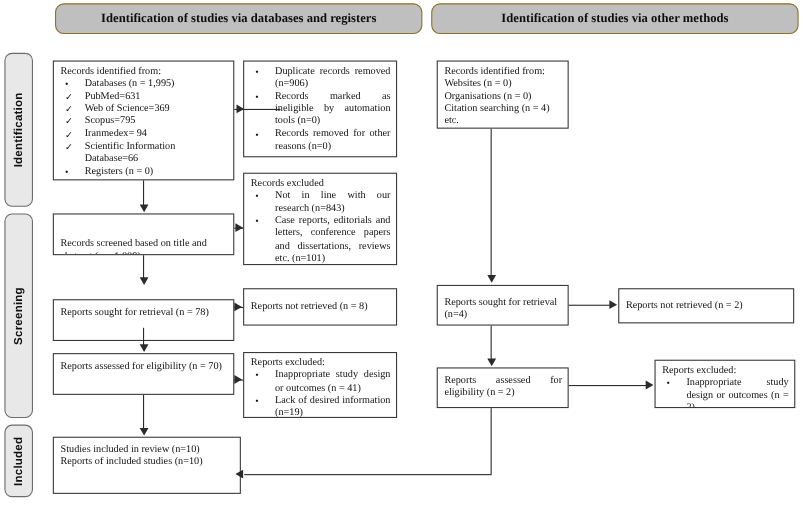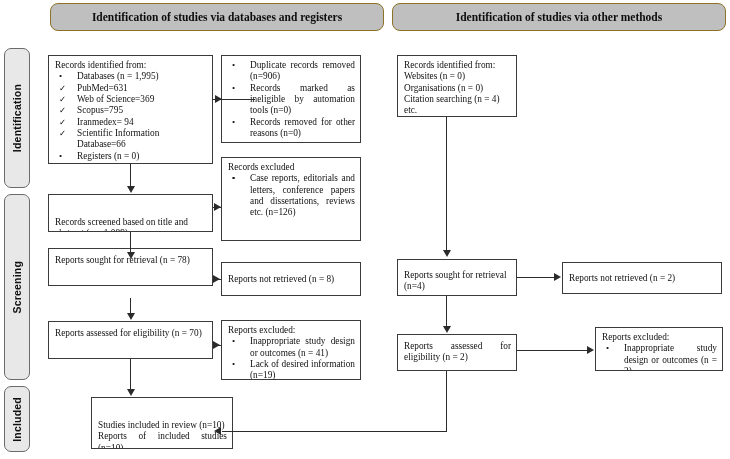--- a/index.html
+++ b/index.html
@@ -182,46 +182,46 @@
     </ul>
   </div>
 
   <div class="fbox" style="left:48px;top:194px;width:165px;height:38px;padding-top:22px;">
     <span class="ttl">Records screened based on title and abstract (n = 1,089)</span>
   </div>
 
   <div class="fbox just" style="left:221px;top:157px;width:140px;height:84px;">
     <span class="ttl">Records excluded</span>
     <ul class="blist">
-      <li><span class="bul">•</span></li>
-      <li><span class="bul">•</span><span>Case reports, editorials and letters, conference papers and dissertations, reviews etc. (n=126)</span></li>
-    </ul>
-  </div>
-
-  <div class="fbox" style="left:48px;top:248px;width:165px;height:38px;padding-top:6px;">
+      <li><span class="bul">•</span><span>Not in line with our research (n=843)</span></li>
+      <li><span class="bul">•</span><span>Case reports, editorials and letters, conference papers and dissertations, reviews etc. (n=101)</span></li>
+    </ul>
+  </div>
+
+  <div class="fbox" style="left:48px;top:272px;width:165px;height:38px;padding-top:6px;">
     <span class="ttl">Reports sought for retrieval (n = 78)</span>
   </div>
 
   <div class="fbox" style="left:221px;top:262px;width:140px;height:34px;padding-top:11px;">
     <span class="ttl">Reports not retrieved (n = 8)</span>
   </div>
 
   <div class="fbox" style="left:48px;top:321px;width:165px;height:38px;padding-top:6px;">
     <span class="ttl">Reports assessed for eligibility (n = 70)</span>
   </div>
 
   <div class="fbox just" style="left:221px;top:320px;width:140px;height:60px;">
     <span class="ttl">Reports excluded:</span>
     <ul class="blist">
       <li><span class="bul">•</span><span>Inappropriate study design or outcomes (n = 41)</span></li>
       <li><span class="bul">•</span><span>Lack of desired information (n=19)</span></li>
     </ul>
   </div>
 
-  <div class="fbox just" style="left:48px;top:397px;width:142px;height:52px;padding-top:22px;margin-left:43px;">
+  <div class="fbox just" style="left:48px;top:397px;width:171px;height:52px;padding-top:6px;">
     <span class="ttl">Studies included in review (n=10)
 Reports of included studies (n=10)</span>
   </div>
 
   <div class="fbox" style="left:397px;top:55px;width:120px;height:62px;">
     <span class="ttl">Records identified from:
 Websites (n = 0)
 Organisations (n = 0)
 Citation searching (n = 4)
 etc.</span>

